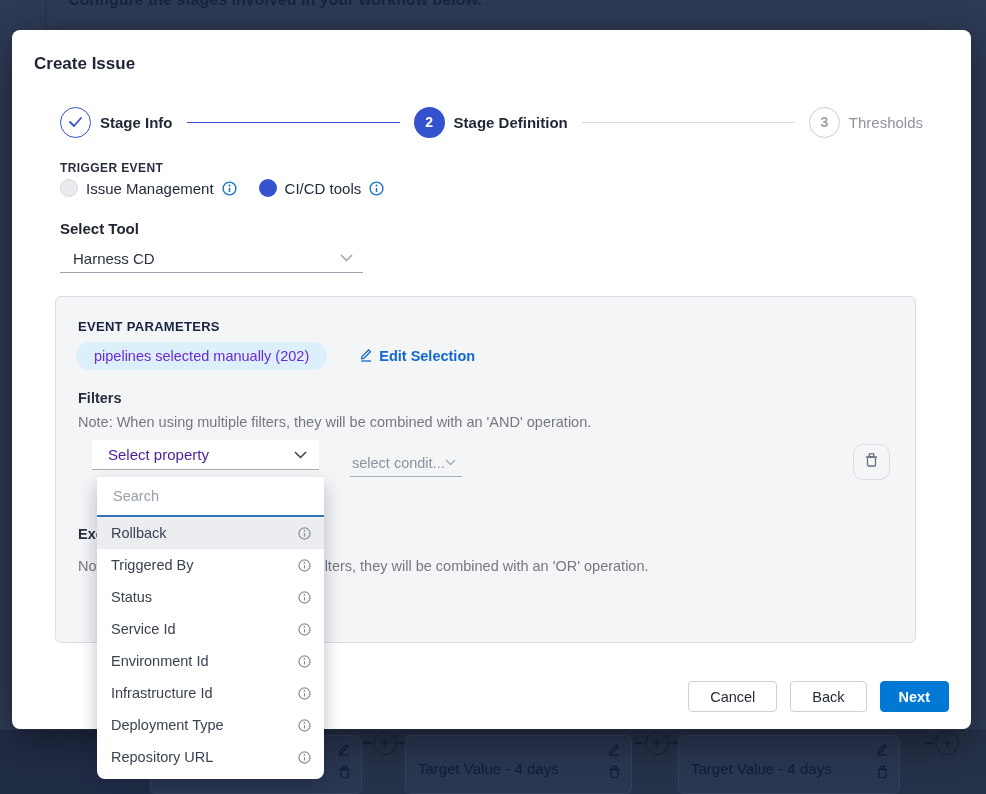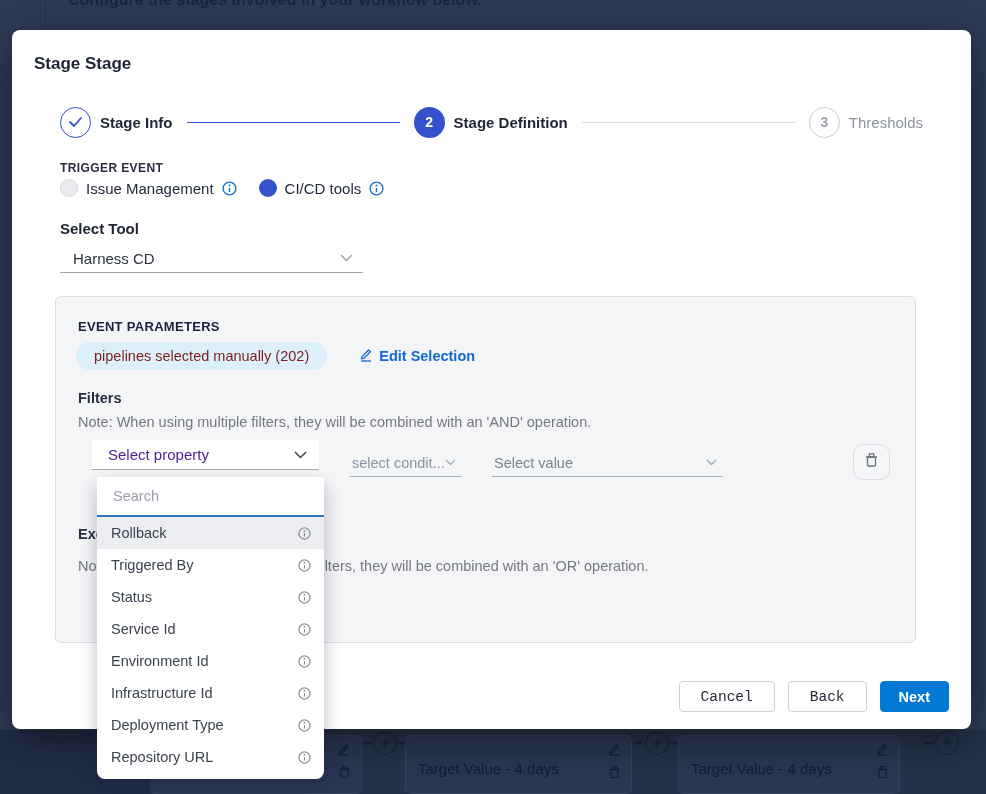--- a/index.html
+++ b/index.html
@@ -50,40 +50,40 @@
   
   .tool-label{position:absolute;left:48px;top:190px;font-size:15px;font-weight:700;color:#202636;}
   .tool-select{position:absolute;left:48px;top:214px;width:303px;height:29px;border-bottom:1px solid #9ba3ae;display:flex;align-items:center;justify-content:space-between;padding:0 10px 0 13px;cursor:pointer;}
   .tool-select .val{font-size:15px;color:#2a3140;}
   .chev{display:inline-flex;}
 
   
   .panel{position:absolute;left:43px;top:266px;width:861px;height:347px;background:#f4f5f7;border:1px solid #dbdde3;border-radius:6px;}
   .ep-title{position:absolute;left:22px;top:22px;font-size:13px;font-weight:700;letter-spacing:.3px;color:#16223f;}
   .pill-row{position:absolute;left:20px;top:45px;display:flex;align-items:center;gap:32px;}
-  .pill{background:#dcf0fc;border-radius:14px;height:28px;display:flex;align-items:center;padding:0 18px;font-size:14.5px;color:#7f1d1d;}
+  .pill{background:#dcf0fc;border-radius:14px;height:28px;display:flex;align-items:center;padding:0 18px;font-size:14.5px;color:#6d28d9;}
   .edit-link{display:flex;align-items:center;gap:6px;color:#1268d1;font-size:14.5px;font-weight:600;cursor:pointer;}
   .filters-title{position:absolute;left:22px;top:93px;font-size:14.5px;font-weight:700;color:#272d3c;}
   .filters-note{position:absolute;left:22px;top:117px;font-size:14.5px;color:#74787f;}
   .exec-title{position:absolute;left:22px;top:229px;font-size:14.5px;font-weight:700;color:#272d3c;}
   .exec-note{position:absolute;left:22px;top:261px;font-size:14.5px;color:#74787f;}
 
   .prop-select{position:absolute;left:36px;top:143px;width:227px;height:30px;background:#fff;border-bottom:1px solid #a7adb7;display:flex;align-items:center;justify-content:space-between;padding:0 12px 0 16px;cursor:pointer;}
   .prop-select .val{font-size:15px;color:#4c1d95;}
   .mini-select{position:absolute;top:152px;height:28px;border-bottom:1px solid #a7adb7;display:flex;align-items:center;justify-content:space-between;padding:0 6px 0 2px;cursor:pointer;}
   .mini-select .val{font-size:14.5px;color:#8b92a0;}
   .mini-select.value .val{color:#7b8290;}
   .cond{left:294px;width:112px;}
   .value{left:436px;width:231px;}
   .trash-btn{position:absolute;left:797px;top:147px;width:37px;height:36px;border:1px solid #d9dce2;border-radius:10px;display:flex;align-items:center;justify-content:center;color:#6b7280;cursor:pointer;background:transparent;}
 
   
   .footer{position:absolute;right:22px;top:651px;display:flex;gap:13px;}
   .btn{height:31px;border-radius:4px;font-size:14.5px;display:flex;align-items:center;justify-content:center;cursor:pointer;}
-  .btn.ghost{background:#fff;border:1px solid #ccd1d9;color:#242a3a;padding:0 21px;font-family:Liberation Mono, monospace;}
+  .btn.ghost{background:#fff;border:1px solid #ccd1d9;color:#242a3a;padding:0 21px;}
   .btn.primary{background:#0278d5;border:1px solid #0278d5;color:#fff;font-weight:600;padding:0 18px;}
 
   
   .dropdown{position:absolute;left:97px;top:477px;width:227px;background:#fff;border-radius:0 0 8px 8px;box-shadow:0 8px 18px rgba(15,25,55,.28);z-index:50;padding-bottom:6px;}
   .search-wrap{height:40px;border-bottom:2px solid #3273b8;display:flex;align-items:center;padding:0 14px;}
   .search-wrap input{border:none;outline:none;width:100%;font-size:14.5px;color:#3b4251;background:transparent;}
   .search-wrap input::placeholder{color:#98a0ad;}
   .dd-item{height:32px;display:flex;align-items:center;justify-content:space-between;padding:0 13px 0 14px;cursor:pointer;}
   .dd-item .txt{font-size:14.5px;color:#3b4251;}
   .dd-item.hl{background:#ebedf0;}
@@ -148,21 +148,21 @@
             <rect x="3" y="4.5" width="7" height="8" rx="1" fill="none" stroke="currentColor" stroke-width="1.2"></rect>
             <line x1="1.5" y1="4.5" x2="11.5" y2="4.5" stroke="currentColor" stroke-width="1.2"></line>
             <rect x="4.5" y="1.5" width="4" height="2.5" fill="none" stroke="currentColor" stroke-width="1.2"></rect>
           </svg></span>
     </span>
   </div>
   <div class="bg-dash" style="left:925px;"></div>
   <div class="bg-plus" style="left:935px;">+</div>
 
   <div class="modal">
-    <div class="m-title">Stage Stage</div>
+    <div class="m-title">Create Issue</div>
 
     <div class="stepper">
       <div class="step done">
         <span class="circle done">
           <svg width="15" height="12" viewBox="0 0 15 12">
               <path d="M2 6 L6 10 L13 2" fill="none" stroke="#3552ce" stroke-width="1.8" stroke-linecap="round" stroke-linejoin="round"></path>
             </svg>
         </span>
         <span class="label">Stage Info</span>
       </div>
@@ -241,28 +241,20 @@
           </span>
       </div>
       <div class="mini-select cond">
         <span class="val">select condit...</span>
         <span class="chev">
             <svg width="11" height="7" viewBox="0 0 11 7">
               <path d="M1 1 L5.5 5.5 L10 1" fill="none" stroke="#a2aab6" stroke-width="1.3"></path>
             </svg>
           </span>
       </div>
-      <div class="mini-select value">
-        <span class="val">Select value</span>
-        <span class="chev">
-            <svg width="11" height="7" viewBox="0 0 11 7">
-              <path d="M1 1 L5.5 5.5 L10 1" fill="none" stroke="#a2aab6" stroke-width="1.3"></path>
-            </svg>
-          </span>
-      </div>
       <div class="trash-btn">
         <span><svg width="15" height="16" viewBox="0 0 15 16">
               <rect x="3.5" y="5" width="8" height="9" rx="1" fill="none" stroke="currentColor" stroke-width="1.3"></rect>
               <line x1="1.8" y1="5" x2="13.2" y2="5" stroke="currentColor" stroke-width="1.3"></line>
               <rect x="5.3" y="1.8" width="4.4" height="3" fill="none" stroke="currentColor" stroke-width="1.3"></rect>
             </svg></span>
       </div>
     </div>
 
     <div class="footer">

